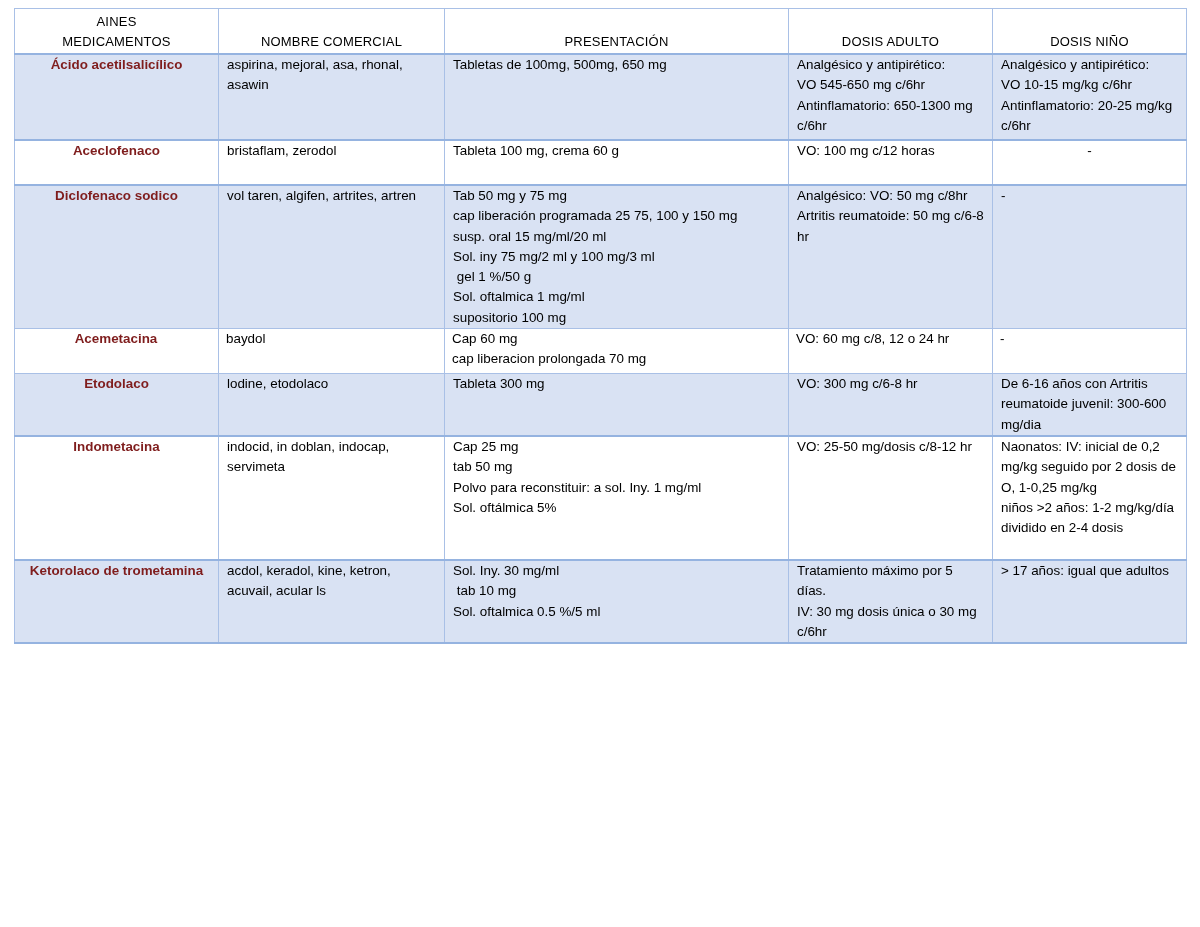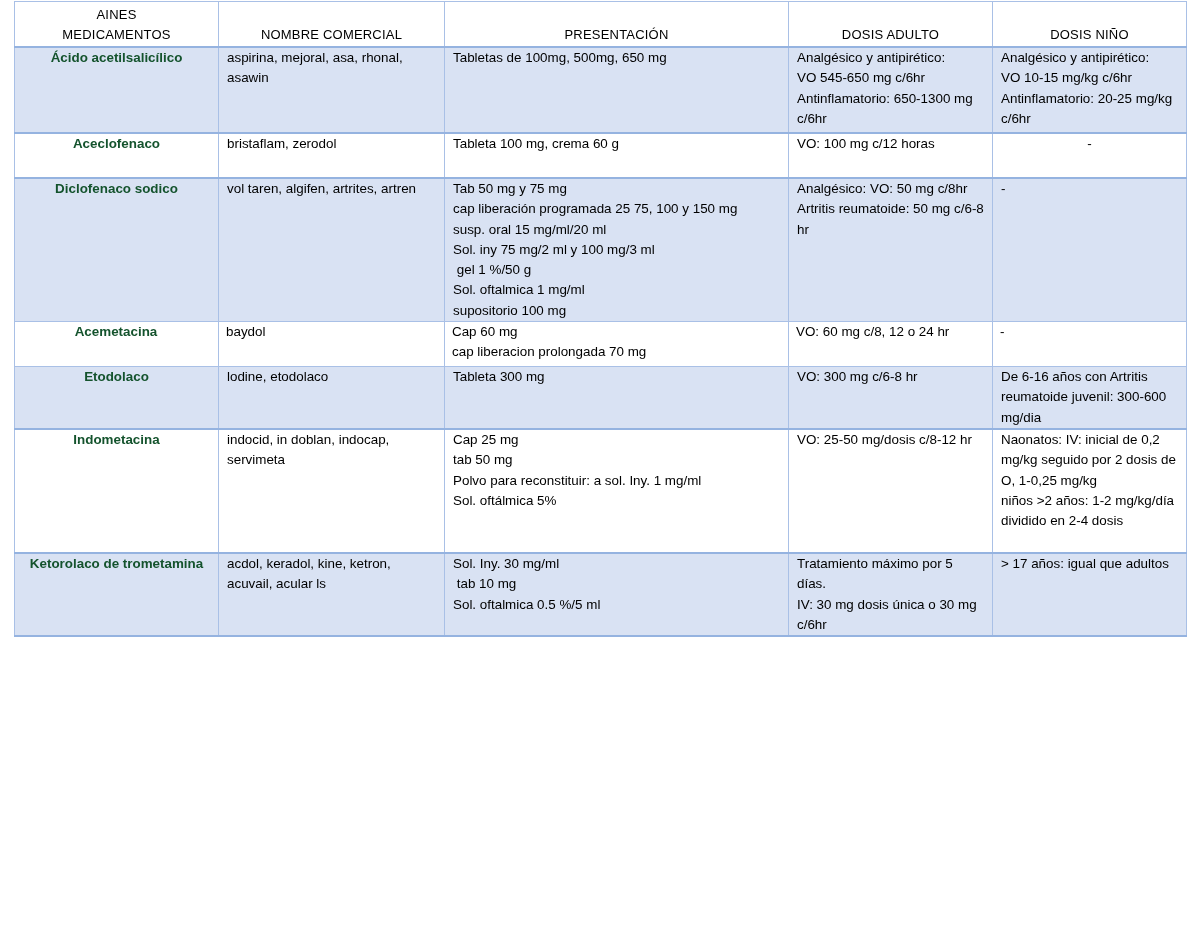--- a/index.html
+++ b/index.html
@@ -11,21 +11,21 @@
       overflow: hidden;
     }
     body {
       font-family: "Liberation Sans", "DejaVu Sans", sans-serif;
       color: #000000;
       position: relative;
     }
     .sheet {
       position: absolute;
       left: 14px;
-      top: 1px;
+      top: 8px;
       width: 1172px;
     }
     table.aines {
       border-collapse: collapse;
       table-layout: fixed;
       width: 1172px;
       font-size: 13.4px;
       line-height: 20.3px;
     }
     table.aines col.c1 { width: 204px; }
@@ -50,21 +50,21 @@
       letter-spacing: 0.2px;
       font-size: 13px;
       line-height: 19.5px;
       border-bottom: 2px solid #95b3e0;
     }
     table.aines tr.shaded td { background: #d9e2f3; }
     table.aines tr.plain td { background: #ffffff; }
     table.aines tr.thick-bottom td { border-bottom: 2px solid #95b3e0; }
 
     td.drug-name {
-      color: #14532d;
+      color: #7f1d1d;
       font-weight: bold;
       text-align: center;
     }
     td.center { text-align: center; }
     .line { display: block; white-space: pre-wrap; }
 
     tr.r1 td { height: 84px; }
     tr.r2 td { height: 43px; }
     tr.r3 td { height: 142px; margin-top: 17px; }
     tr.r4 td { height: 44px; padding-left: 7px; }

